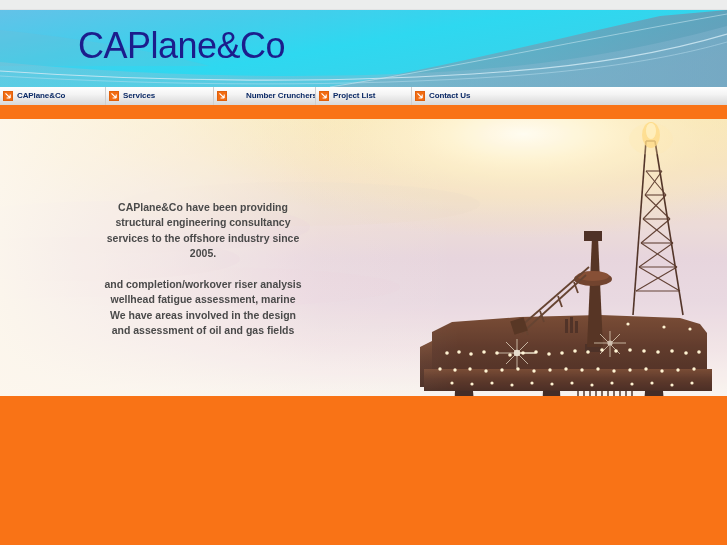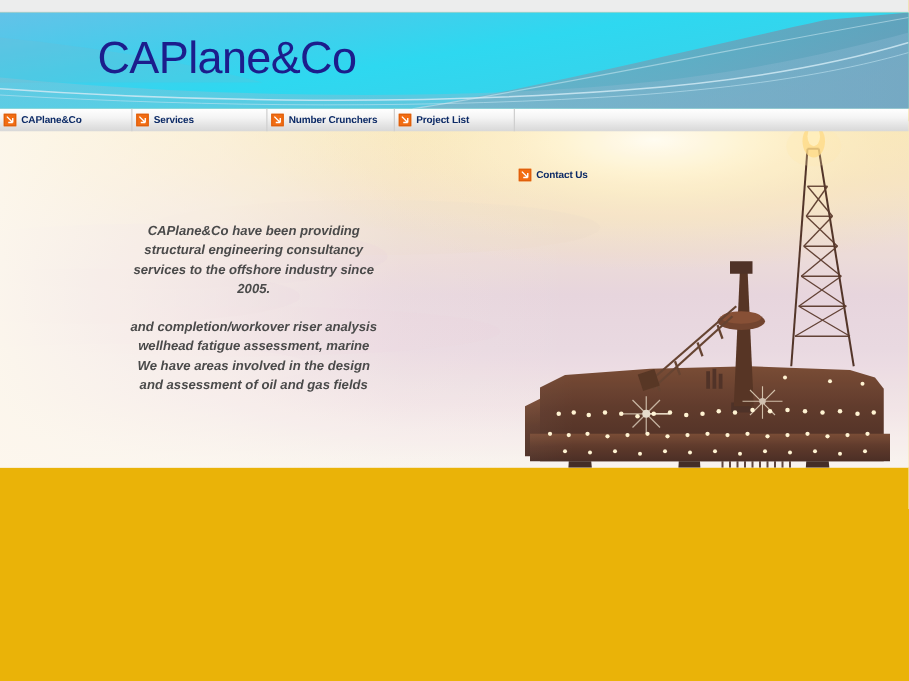--- a/index.html
+++ b/index.html
@@ -11,21 +11,21 @@
     width: 727px;
     height: 545px;
     overflow: hidden;
     font-family: "Liberation Sans", sans-serif;
   }
 
   #page {
     position: relative;
     width: 727px;
     height: 545px;
-    background: #eab308;
+    background: #f97316;
   }
 
   
   .top-strip {
     position: absolute;
     left: 0; top: 0;
     width: 727px; height: 10px;
     background: #eceded;
   }
   .top-strip::after{
@@ -75,21 +75,21 @@
     position: relative;
     display: flex;
     align-items: center;
     height: 18px;
     padding-left: 3px;
     box-sizing: border-box;
     border-right: 1px solid #cfcfcf;
     cursor: pointer;
     overflow: hidden;
   }
-  .nav-item:last-child { border-right: none; margin-top: 44px; }
+  .nav-item:last-child { border-right: none; }
   .nav-icon {
     width: 10px;
     height: 10px;
     flex: 0 0 10px;
     background: #f26c12;
     margin-right: 4px;
     position: relative;
     border: 1px solid #e0600c;
     box-sizing: border-box;
   }
@@ -101,33 +101,32 @@
     color: #0c2a66;
     white-space: nowrap;
     line-height: 1;
     letter-spacing: -0.1px;
   }
 
   
   .nw0 { width: 106px; }
   .nw1 { width: 110px; }
   .nw2 { width: 108px; }
-  .nw3 { width: 102px; }
+  .nw3 { width: 102px; gap: 15px; }
   .nw4 { width: 104px; }
   .nw5 { width: 96px; }
   .nw6 { width: 101px; }
 
   
   .content {
     position: absolute;
-    left: 0; top: 97px;
+    left: 0; top: 119px;
     width: 727px; height: 277px;
     overflow: hidden;
     background: #fdfbf5;
-    font-style: italic;
   }
   .bg-svg {
     position: absolute;
     left: 0; top: 0;
     width: 727px; height: 365px;
   }
 
   .body-text {
     position: absolute;
     left: 62px;

